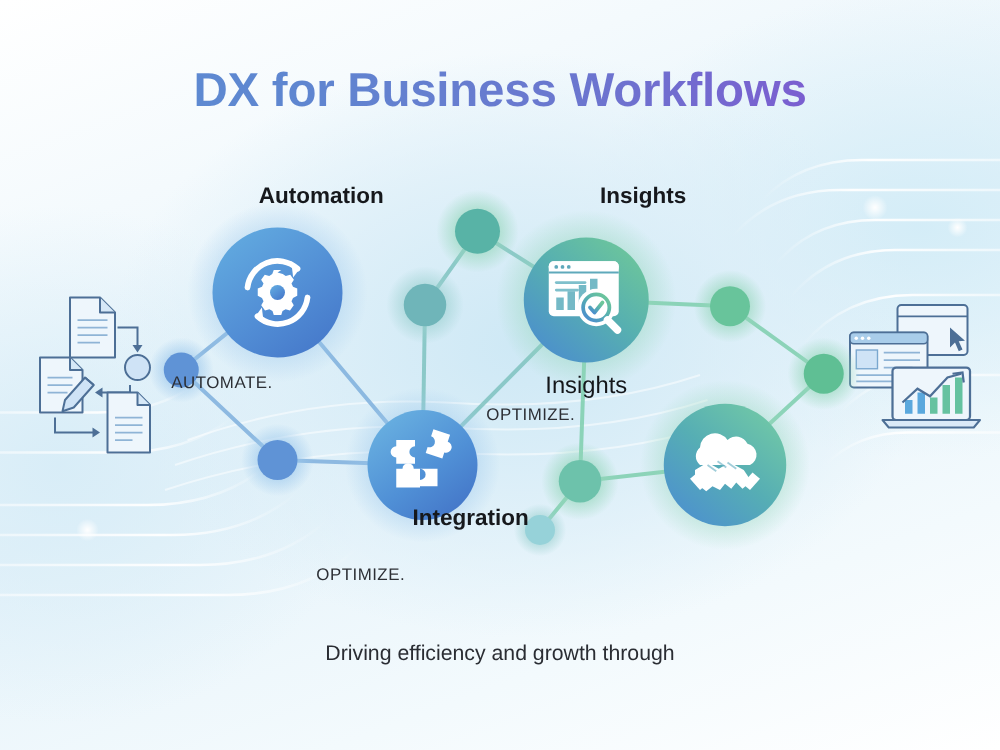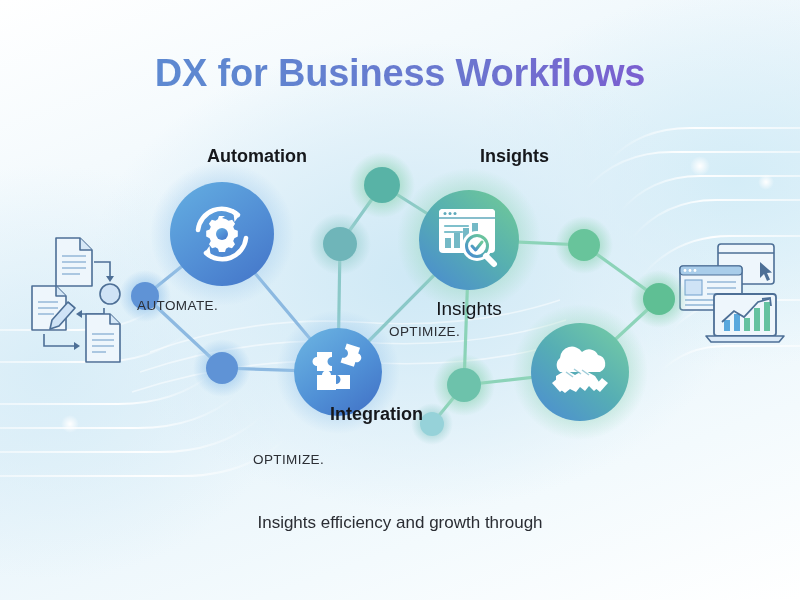--- a/index.html
+++ b/index.html
@@ -387,16 +387,16 @@
   <div class="node-title" style="left:389px; top:146px; width:160px;">Insights</div>
 
   <div class="mid-title" style="left:389px; top:298px; width:160px;">Insights</div>
   <div class="node-sub" style="left:389px; top:324px; width:160px;">OPTIMIZE.</div>
 
   <div class="node-title" style="left:253px; top:404px; width:170px;">Integration</div>
   <div class="node-sub" style="left:253px; top:452px; width:170px;">OPTIMIZE.</div>
 
 
   <div class="footer">
-    <span>Insights efficiency and growth through</span>
+    <span>Driving efficiency and growth through</span>
   </div>
 
 </div>
 
 </body></html>

